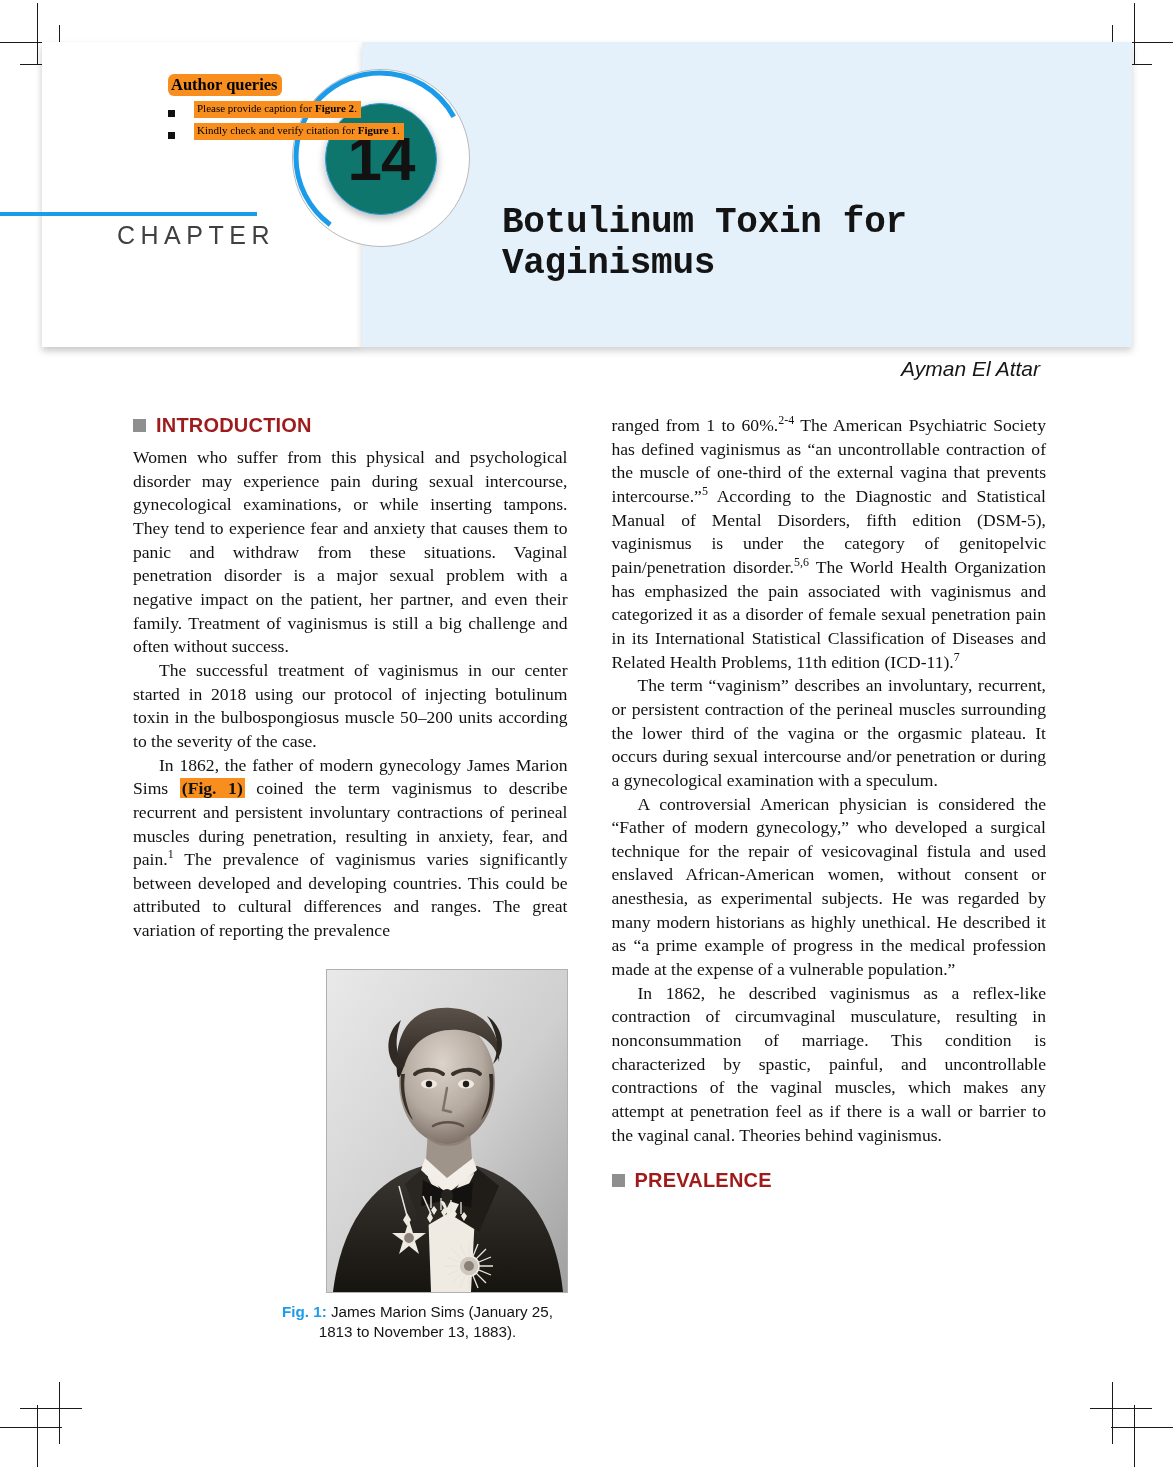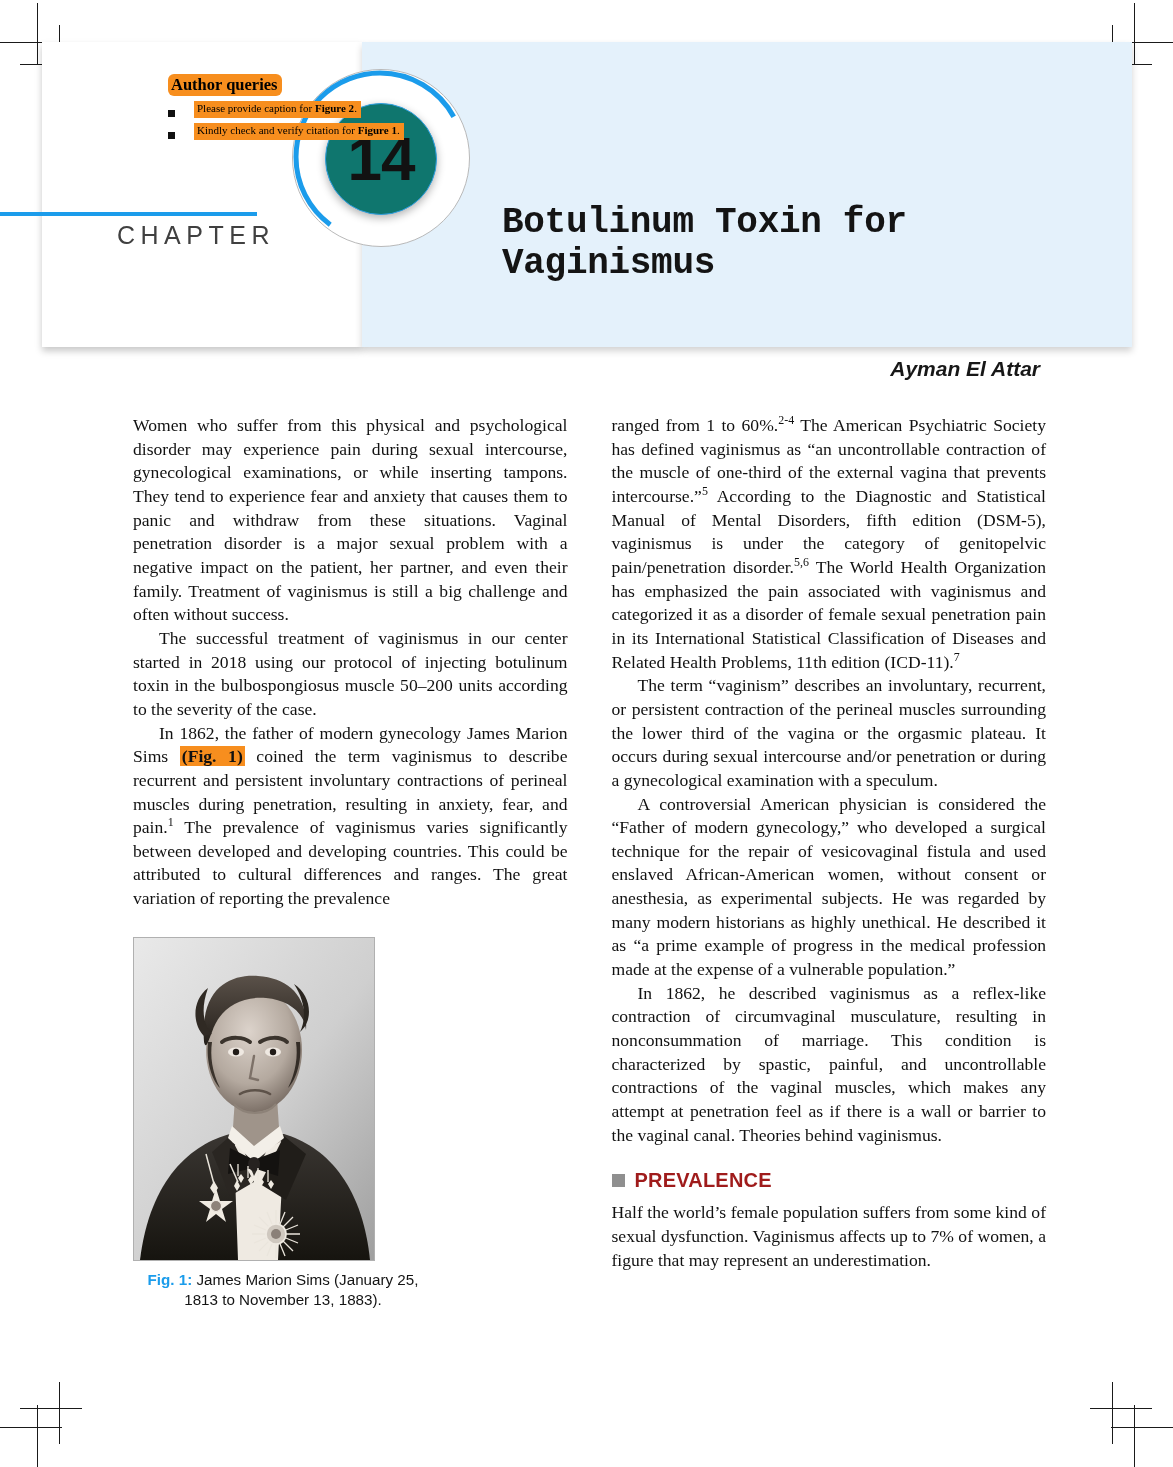--- a/index.html
+++ b/index.html
@@ -163,21 +163,20 @@
 
   
   #byline {
     position: absolute;
     right: 133px;
     top: 357px;
     font-family: "Liberation Sans", sans-serif;
     font-style: italic;
     font-size: 21px;
     color: #171717;
-    font-weight: bold;
   }
 
   
   #content {
     position: absolute;
     left: 133px;
     top: 414px;
     width: 913px;
     display: flex;
     gap: 44px;
@@ -218,21 +217,21 @@
     background: #f78e1e;
     font-weight: bold;
     padding: 0 2px;
   }
 
   
   #figure-block {
     margin-top: 26px;
     display: flex;
     flex-direction: column;
-    align-items: flex-start;
+    align-items: flex-end;
   }
   #figure-frame {
     width: 240px;
     height: 322px;
     border: 1px solid #b0b0b0;
     background: #f2f2f2;
     overflow: hidden;
   }
   #figure-frame svg { display: block; }
   #figure-caption {
@@ -308,20 +307,24 @@
     <span class="query-text"><span>Kindly check and verify citation for </span><b>Figure 1</b><span>.</span></span>
   </div>
 </div>
 
 <div id="byline">Ayman El Attar</div>
 
 <div id="content">
 
   <div class="column">
 
+    <h2 class="section-heading">
+      <span class="sq"></span>
+      <span>INTRODUCTION</span>
+    </h2>
 
     <p class="body">Women who suffer from this physical and psychological disorder may experience pain during sexual intercourse, gynecological examinations, or while inserting tampons. They tend to experience fear and anxiety that causes them to panic and withdraw from these situations. Vaginal penetration disorder is a major sexual problem with a negative impact on the patient, her partner, and even their family. Treatment of vaginismus is still a big challenge and often without success.</p>
     <p class="body indent">The successful treatment of vaginismus in our center started in 2018 using our protocol of injecting botulinum toxin in the bulbospongiosus muscle 50–200 units according to the severity of the case.</p>
 
     <p class="body indent"><span>In 1862, the father of modern gynecology James Marion Sims </span><span class="figref">(Fig. 1)</span><span> coined the term vaginismus to describe recurrent and persistent involuntary contractions of perineal muscles during penetration, resulting in anxiety, fear, and pain.</span><sup>1</sup><span> The prevalence of vaginismus varies significantly between developed and developing countries. This could be attributed to cultural differences and ranges. The great variation of reporting the prevalence</span></p>
 
     <div id="figure-block">
       <div id="figure-frame">
         <svg width="240" height="322" viewBox="0 0 240 322" role="img">
           <defs>
@@ -440,16 +443,15 @@
 
     <p class="body indent">The term “vaginism” describes an involuntary, recurrent, or persistent contraction of the perineal muscles surrounding the lower third of the vagina or the orgasmic plateau. It occurs during sexual intercourse and/or penetration or during a gynecological examination with a speculum.</p>
     <p class="body indent">A controversial American physician is considered the “Father of modern gynecology,” who developed a surgical technique for the repair of vesicovaginal fistula and used enslaved African-American women, without consent or anesthesia, as experimental subjects. He was regarded by many modern historians as highly unethical. He described it as “a prime example of progress in the medical profession made at the expense of a vulnerable population.”</p>
     <p class="body indent">In 1862, he described vaginismus as a reflex-like contraction of circumvaginal musculature, resulting in nonconsummation of marriage. This condition is characterized by spastic, painful, and uncontrollable contractions of the vaginal muscles, which makes any attempt at penetration feel as if there is a wall or barrier to the vaginal canal. Theories behind vaginismus.</p>
 
     <h2 class="section-heading spaced">
       <span class="sq"></span>
       <span>PREVALENCE</span>
     </h2>
 
-    <p class="body">Half the world’s female population suffers from some kind of sexual dysfunction. Vaginismus affects up to 7% of women, a figure that may represent an underestimation.</p>
 
   </div>
 </div>
 
 </body></html>

